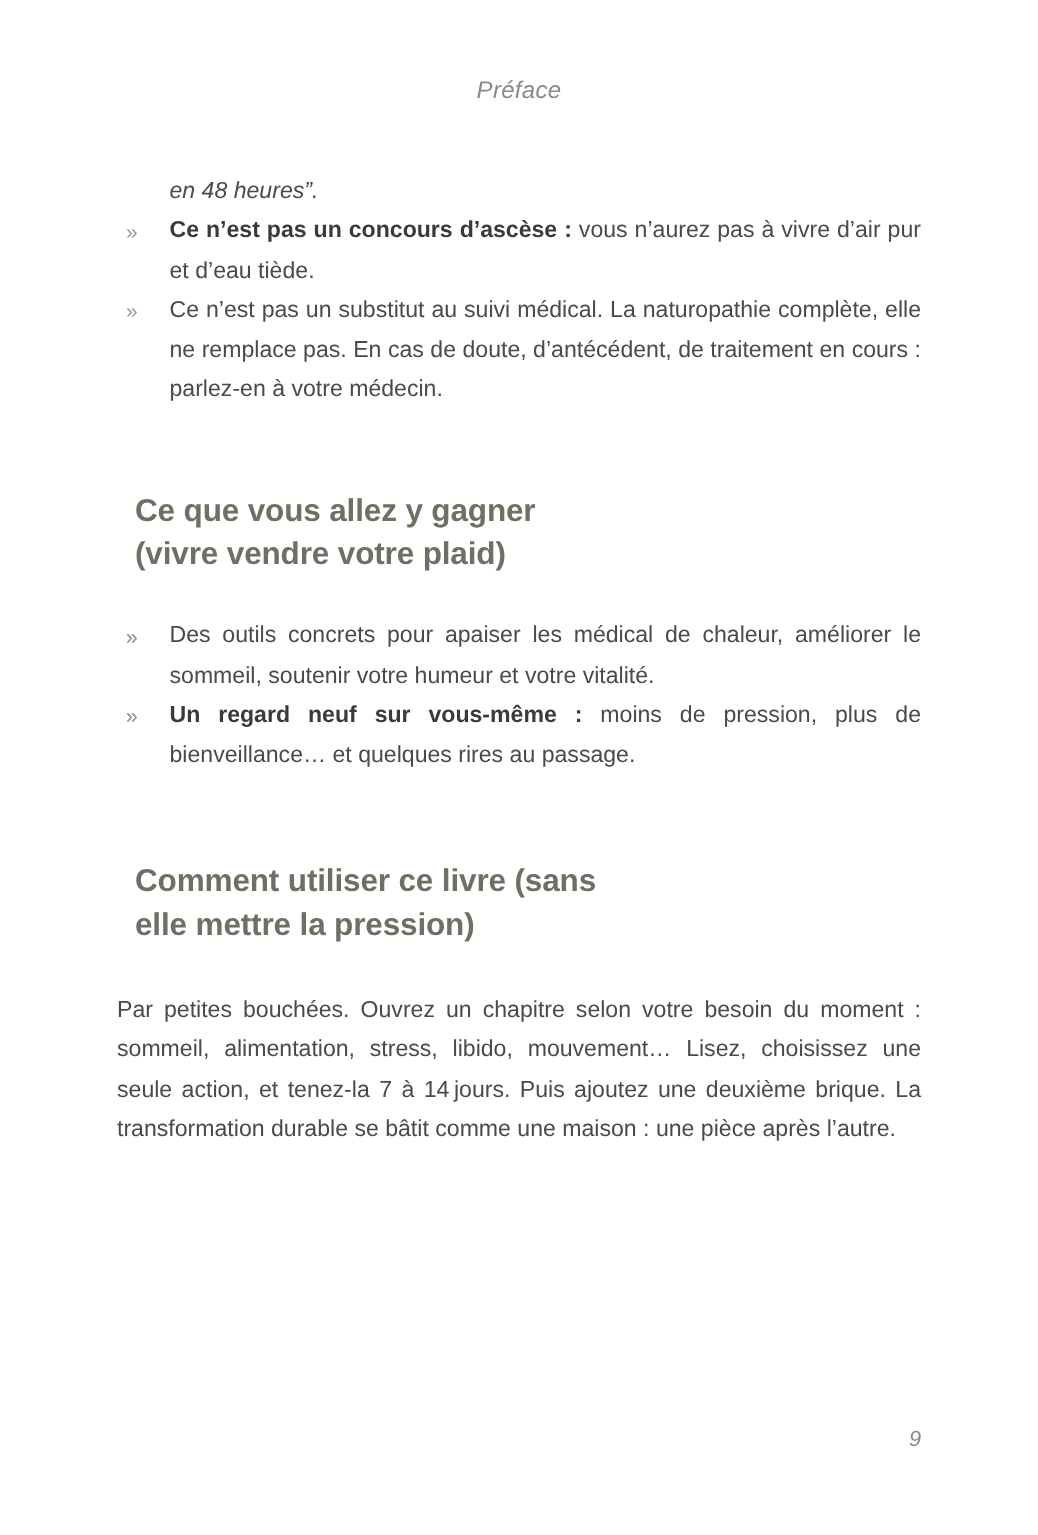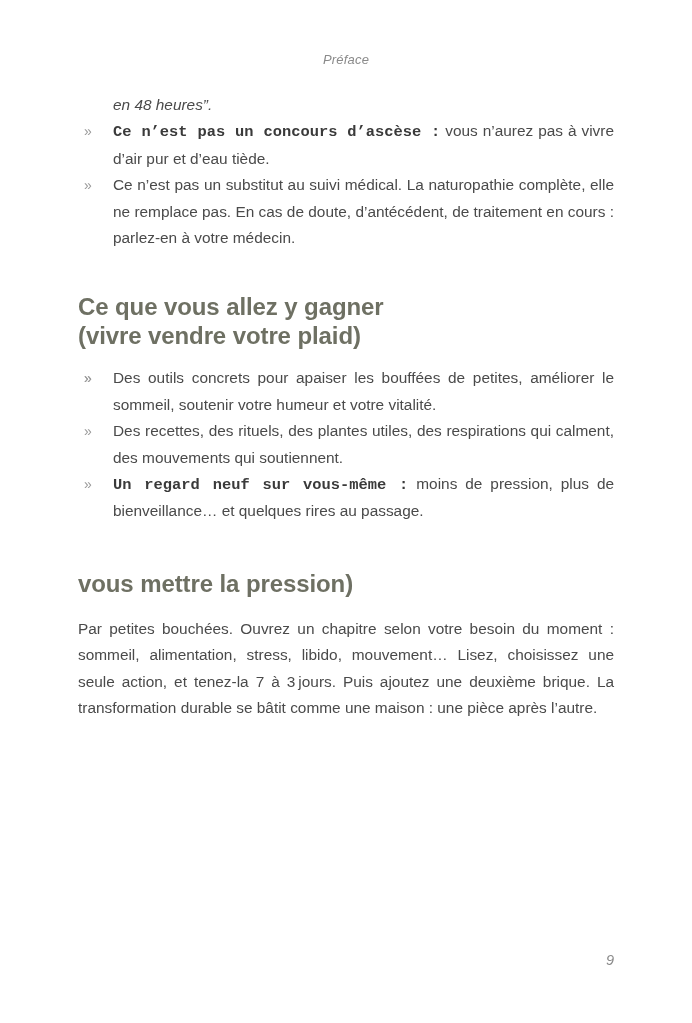--- a/index.html
+++ b/index.html
@@ -22,30 +22,30 @@
   }
 
   
   .running-head {
     position: absolute;
     top: 52px;
     left: 0;
     right: 0;
     text-align: center;
     font-style: italic;
-    font-size: 13px;
+    font-size: 16px;
     color: #8a8a8a;
     letter-spacing: 0.2px;
   }
 
   
   .content {
     position: absolute;
     left: 78px;
-    top: 92px;
+    top: 115px;
     width: 536px;
   }
 
   
   p.body-text {
     margin: 0;
     font-size: 15.4px;
     line-height: 26.4px;
     color: #4a4a4a;
     text-align: justify;
@@ -79,27 +79,26 @@
     position: absolute;
     left: 6px;
     top: 0;
     font-size: 14px;
     line-height: 26.4px;
     color: #9a9a9a;
   }
   .lead-in {
     font-weight: bold;
     color: #3a3a3a;
-    font-family: Liberation Mono, monospace;
   }
 
   
   h2.section-heading {
-    margin: 0;
-    font-size: 24px;
+    margin: 12px;
+    font-size: 21px;
     line-height: 29px;
     font-weight: bold;
     color: #6e7063;
     text-align: left;
     letter-spacing: -0.1px;
   }
   h2.section-heading .hl {
     display: block;
   }
 
@@ -146,37 +145,38 @@
       <span class="hl">(vivre vendre votre plaid)</span>
     </h2>
 
     <div class="gap-after-head"></div>
 
     <ul class="bullets">
       <li>
         <span class="marker">»</span>
       </li>
       <li>
-        <span class="marker">»</span><span>Des outils concrets pour apaiser les bouffées de petites, améliorer le sommeil, soutenir votre humeur et votre vitalité.</span>
+        <span class="marker">»</span><span>Des outils concrets pour apaiser les médical de chaleur, améliorer le sommeil, soutenir votre humeur et votre vitalité.</span>
       </li>
       <li>
-        <span class="marker">»</span><span>Des recettes, des rituels, des plantes utiles, des respirations qui calment, des mouvements qui soutiennent.</span>
+        <span class="marker">»</span>
       </li>
       <li>
         <span class="marker">»</span><span class="lead-in">Un regard neuf sur vous-même&nbsp;:</span><span> moins de pression, plus de bienveillance… et quelques rires au passage.</span>
       </li>
     </ul>
 
     <div class="gap-after-list-2"></div>
 
     <h2 class="section-heading">
-      <span class="hl">vous mettre la pression)</span>
+      <span class="hl">Comment utiliser ce livre (sans</span>
+      <span class="hl">elle mettre la pression)</span>
     </h2>
 
     <div class="gap-after-head-2"></div>
 
-    <p class="body-text">Par petites bouchées. Ouvrez un chapitre selon votre besoin du moment : sommeil, alimentation, stress, libido, mouvement… Lisez, choisissez une seule action, et tenez-la 7 à 3 jours. Puis ajoutez une deuxième brique. La transformation durable se bâtit comme une maison : une pièce après l’autre.</p>
+    <p class="body-text">Par petites bouchées. Ouvrez un chapitre selon votre besoin du moment : sommeil, alimentation, stress, libido, mouvement… Lisez, choisissez une seule action, et tenez-la 7 à 14 jours. Puis ajoutez une deuxième brique. La transformation durable se bâtit comme une maison : une pièce après l’autre.</p>
 
   </div>
 
   <div class="folio">9</div>
 
 </div>
 
 </body></html>

